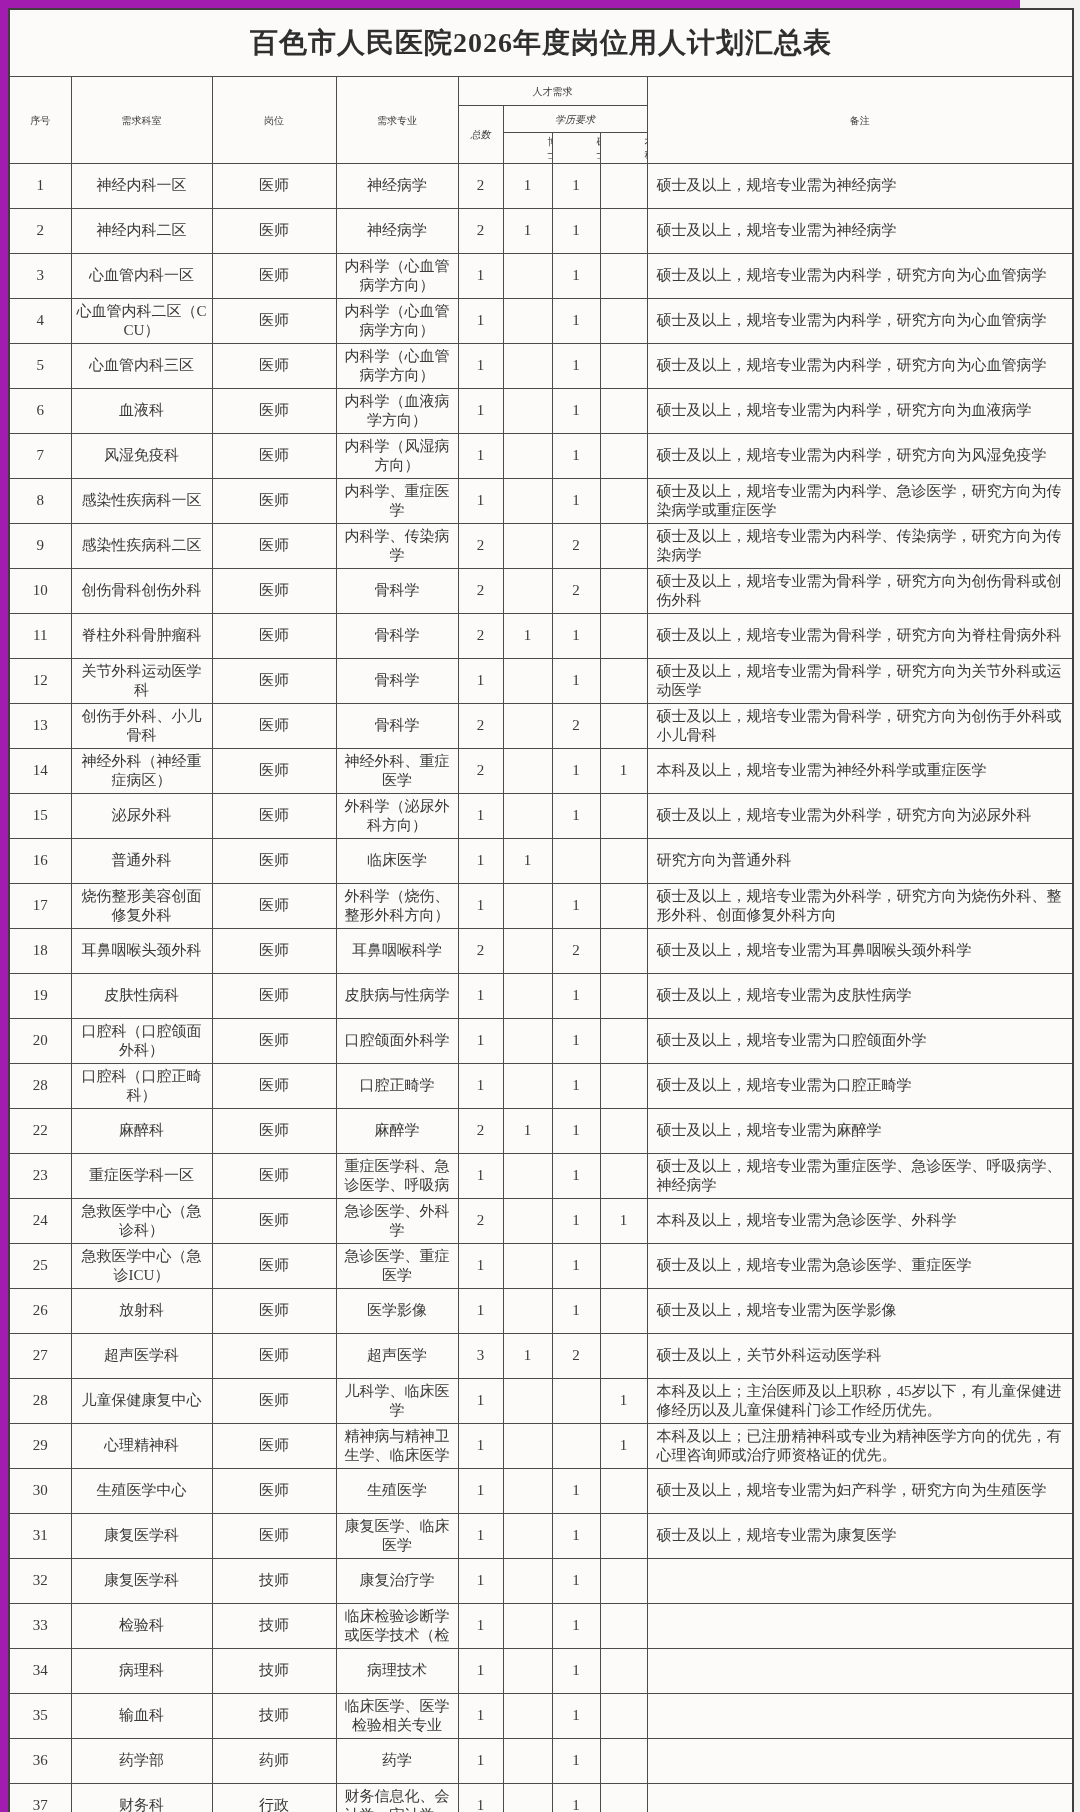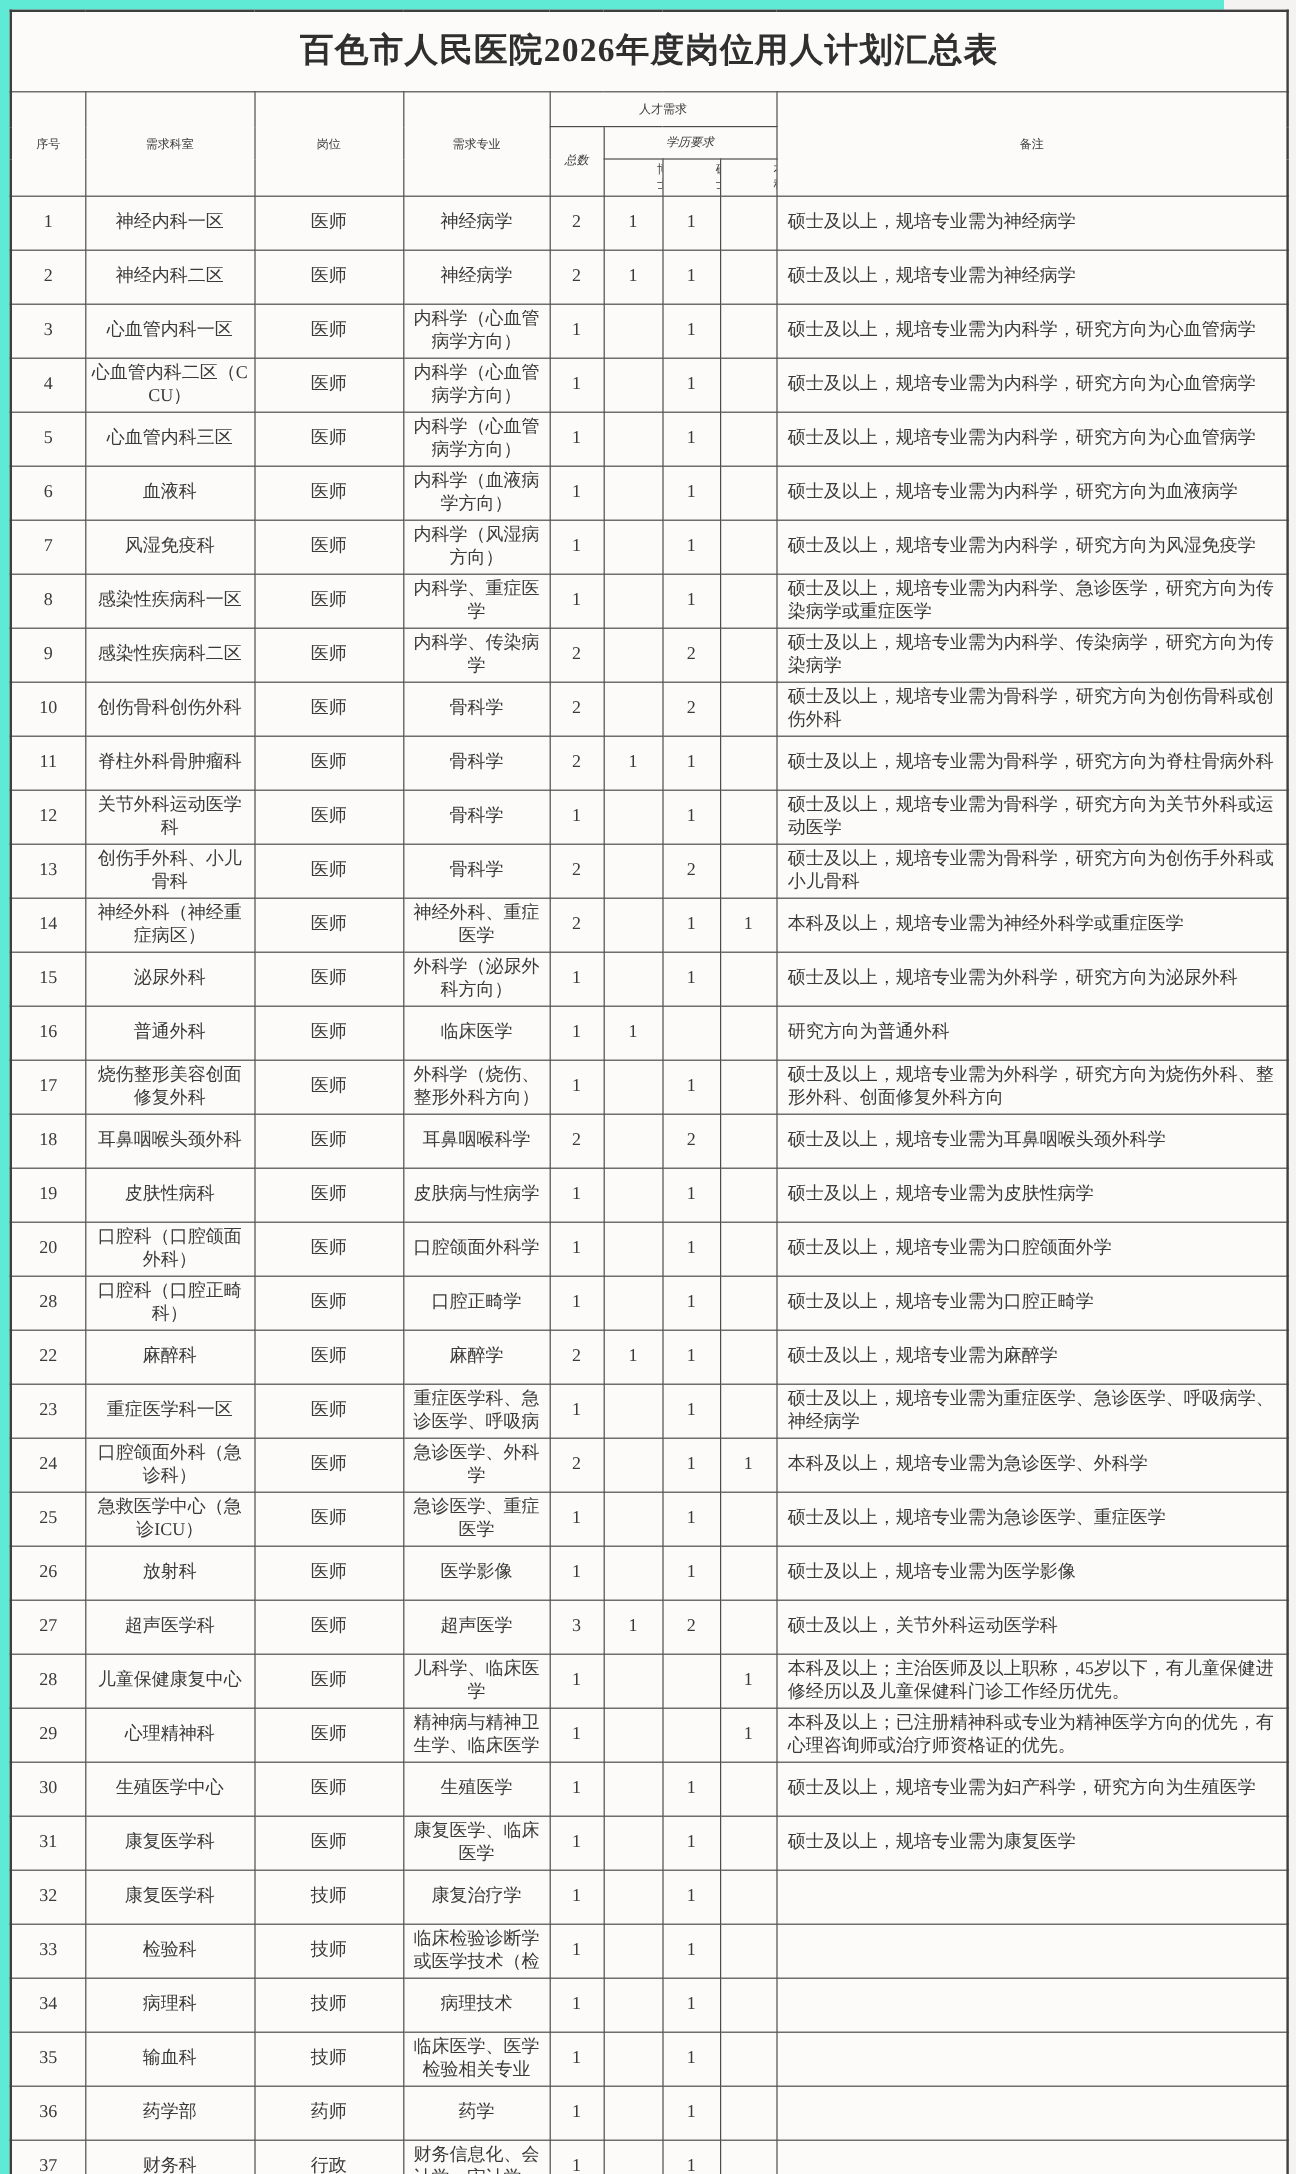--- a/index.html
+++ b/index.html
@@ -9,21 +9,21 @@
     width:1080px;
     height:1812px;
     overflow:hidden;
     font-family:"Liberation Serif","DejaVu Serif",serif;
   }
   .sheet{
     box-sizing:border-box;
     width:1020px;
     height:1812px;
     padding:8px 8px;
-    background:#5eead4;
+    background:#a21caf;
   }
   table{
     width:1064px;
     border-collapse:collapse;
     table-layout:fixed;
     color:#3a3a3a;
     background:#fcfbfa;
   }
   th,td{
     border:1.6px solid #4c4c4c;
@@ -343,21 +343,21 @@
     <td>医师</td>
     <td>重症医学科、急诊医学、呼吸病</td>
     <td>1</td>
     <td></td>
     <td>1</td>
     <td></td>
     <td class="remark">硕士及以上，规培专业需为重症医学、急诊医学、呼吸病学、神经病学</td>
   </tr>
         <tr>
     <td>24</td>
-    <td>口腔颌面外科（急诊科）</td>
+    <td>急救医学中心（急诊科）</td>
     <td>医师</td>
     <td>急诊医学、外科学</td>
     <td>2</td>
     <td></td>
     <td>1</td>
     <td>1</td>
     <td class="remark">本科及以上，规培专业需为急诊医学、外科学</td>
   </tr>
         <tr>
     <td>25</td>

